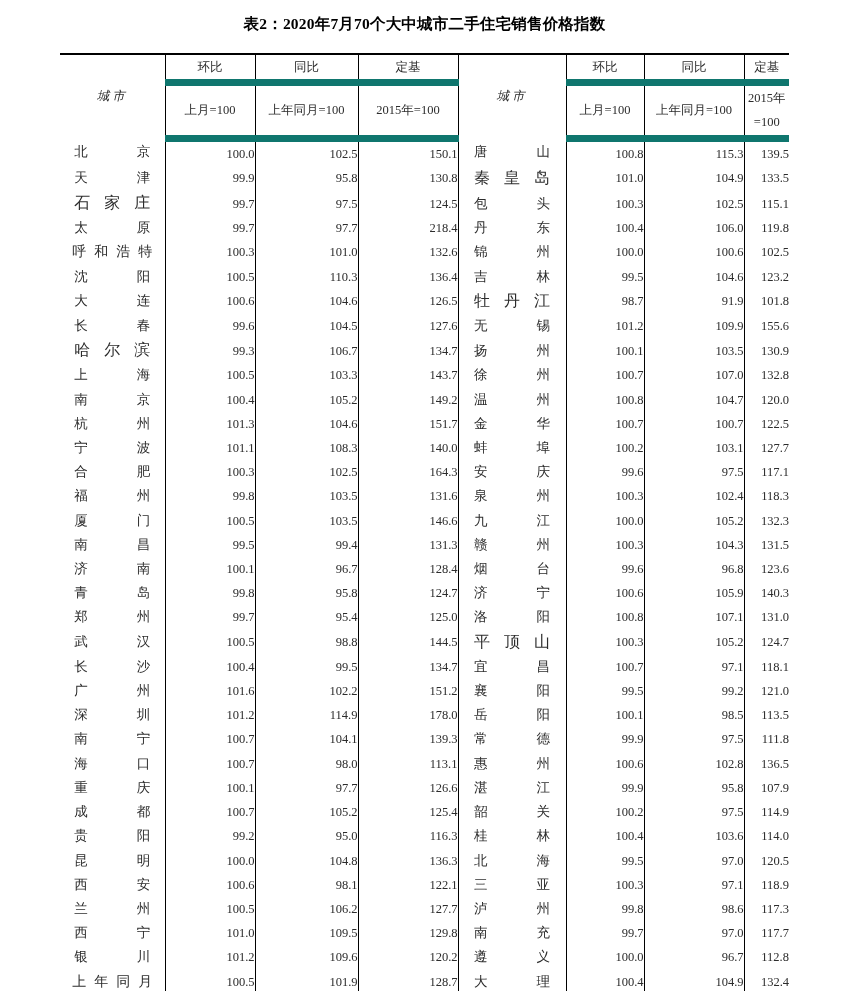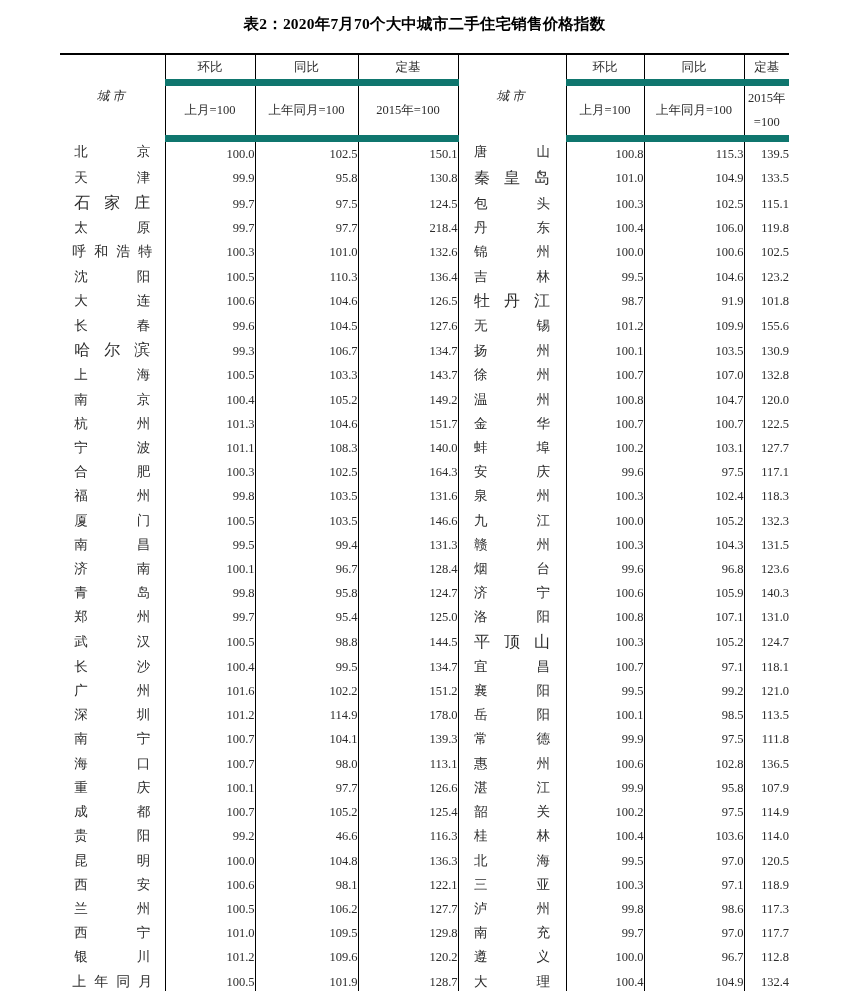--- a/index.html
+++ b/index.html
@@ -435,21 +435,21 @@
             <td class="num vl">105.2</td>
             <td class="num vl vr">125.4</td>
             <td class="city"><span class="spread2">韶关</span></td>
             <td class="num vl">100.2</td>
             <td class="num vl">97.5</td>
             <td class="num vl num-right-last">114.9</td>
           </tr>
           <tr>
             <td class="city"><span class="spread2">贵阳</span></td>
             <td class="num vl">99.2</td>
-            <td class="num vl">46.6</td>
+            <td class="num vl">95.0</td>
             <td class="num vl vr">116.3</td>
             <td class="city"><span class="spread2">桂林</span></td>
             <td class="num vl">100.4</td>
             <td class="num vl">103.6</td>
             <td class="num vl num-right-last">114.0</td>
           </tr>
           <tr>
             <td class="city"><span class="spread2">昆明</span></td>
             <td class="num vl">100.0</td>
             <td class="num vl">104.8</td>

